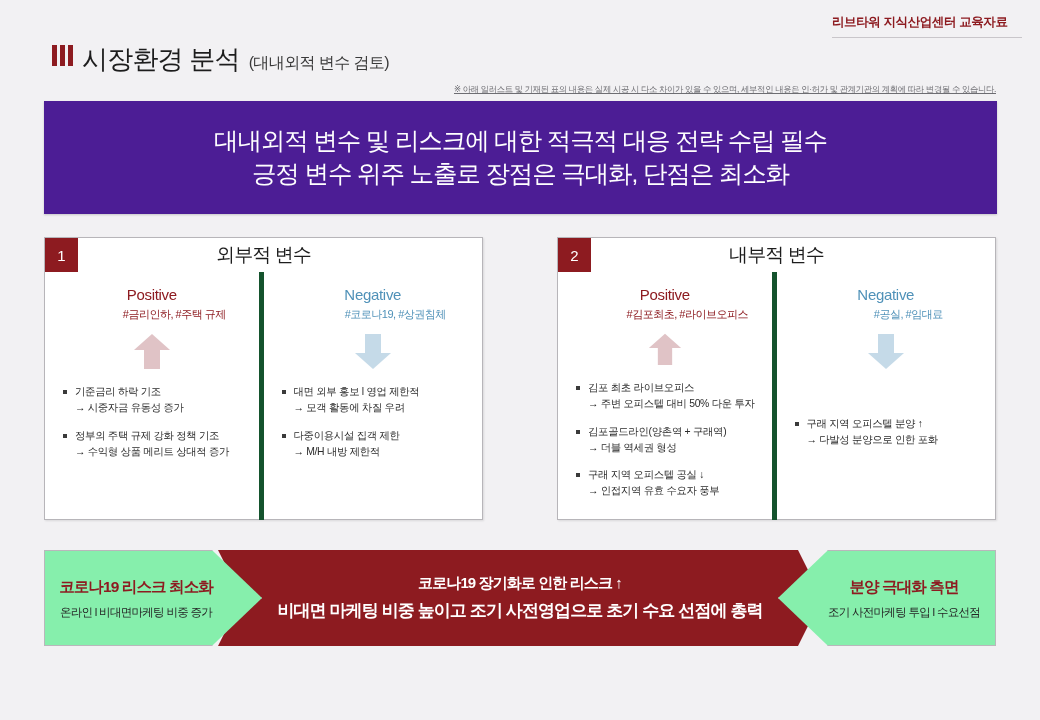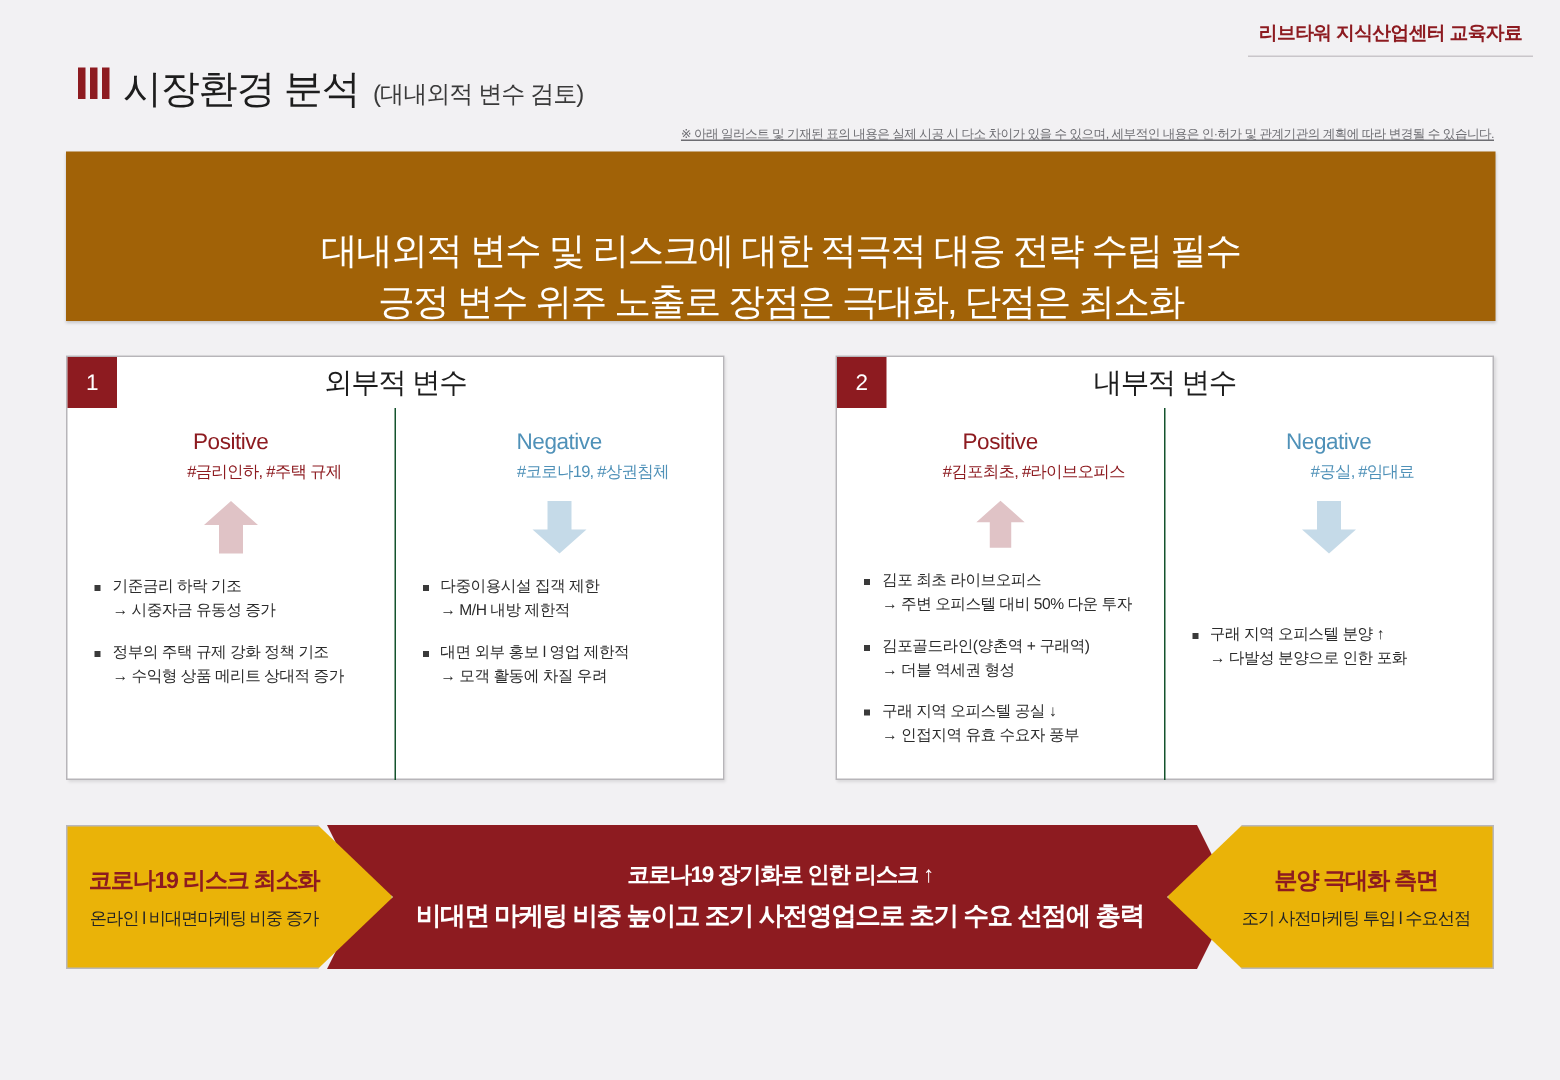--- a/index.html
+++ b/index.html
@@ -14,21 +14,21 @@
     color: #222;
     overflow: hidden;
     position: relative;
   }
 
   
   .brand-row {
     position: absolute;
     top: 14px;
     right: 18px;
-    text-align: center;
+    text-align: left;
   }
   .brand-text {
     font-size: 12.5px;
     font-weight: bold;
     color: #8d1b20;
     letter-spacing: -0.4px;
     white-space: nowrap;
   }
   .brand-rule {
     margin-top: 6px;
@@ -84,25 +84,25 @@
     text-decoration: underline;
   }
 
   
   .banner {
     position: absolute;
     left: 44px;
     top: 101px;
     width: 953px;
     height: 113px;
-    background: #a16207;
+    background: #4c1d95;
     display: flex;
     flex-direction: column;
     align-items: center;
-    justify-content: flex-end;
+    justify-content: center;
     gap: 9px;
     box-shadow: 0 1px 2px rgba(0,0,0,.18);
   }
   .banner-line {
     color: #ffffff;
     font-size: 24.5px;
     font-weight: 500;
     letter-spacing: -1.1px;
     line-height: 1;
     white-space: nowrap;
@@ -154,21 +154,21 @@
   }
   .card-col {
     width: 50%;
     box-sizing: border-box;
     padding: 13px 12px 10px 12px;
     display: flex;
     flex-direction: column;
     align-items: center;
   }
   .card-col.left {
-    border-right: 1px solid #14532d;
+    border-right: 5px solid #14532d;
   }
   .col-label {
     font-size: 15px;
     line-height: 1.35;
     letter-spacing: -0.3px;
   }
   .col-label.pos { color: #8d1b20; }
   .col-label.neg { color: #4f91b8; }
   .col-tags {
     font-size: 11px;
@@ -216,21 +216,21 @@
     position: absolute;
     left: 44px;
     top: 550px;
     width: 952px;
     height: 96px;
     display: flex;
     align-items: stretch;
   }
   .chev {
     position: relative;
-    background: #eab308;
+    background: #86efac;
     border: 1px solid #b9b7bb;
     box-sizing: border-box;
     display: flex;
     flex-direction: column;
     align-items: center;
     justify-content: center;
     gap: 7px;
     box-shadow: 1px 1px 2px rgba(0,0,0,.10);
   }
   .chev.left {
@@ -337,29 +337,29 @@
       <div class="card-col">
         <div class="col-label neg">Negative</div>
         <div class="col-tags neg">#코로나19, #상권침체</div>
         <svg class="arrow" viewBox="0 0 40 38">
           <polygon points="20,37 38,21 28,21 28,2 12,2 12,21 2,21" fill="#c5dae8"></polygon>
         </svg>
         <div class="bullets">
           <div class="bullet">
             <span class="dot"></span>
             <span class="bullet-body">
+              <div>대면 외부 홍보 l 영업 제한적</div>
+              <div>→ 모객 활동에 차질 우려</div>
+            </span>
+          </div>
+          <div class="bullet">
+            <span class="dot"></span>
+            <span class="bullet-body">
               <div>다중이용시설 집객 제한</div>
               <div>→ M/H 내방 제한적</div>
-            </span>
-          </div>
-          <div class="bullet">
-            <span class="dot"></span>
-            <span class="bullet-body">
-              <div>대면 외부 홍보 l 영업 제한적</div>
-              <div>→ 모객 활동에 차질 우려</div>
             </span>
           </div>
         </div>
       </div>
     </div>
   </div>
 
   <div class="card">
     <div class="card-badge">2</div>
     <div class="card-title">내부적 변수</div>

